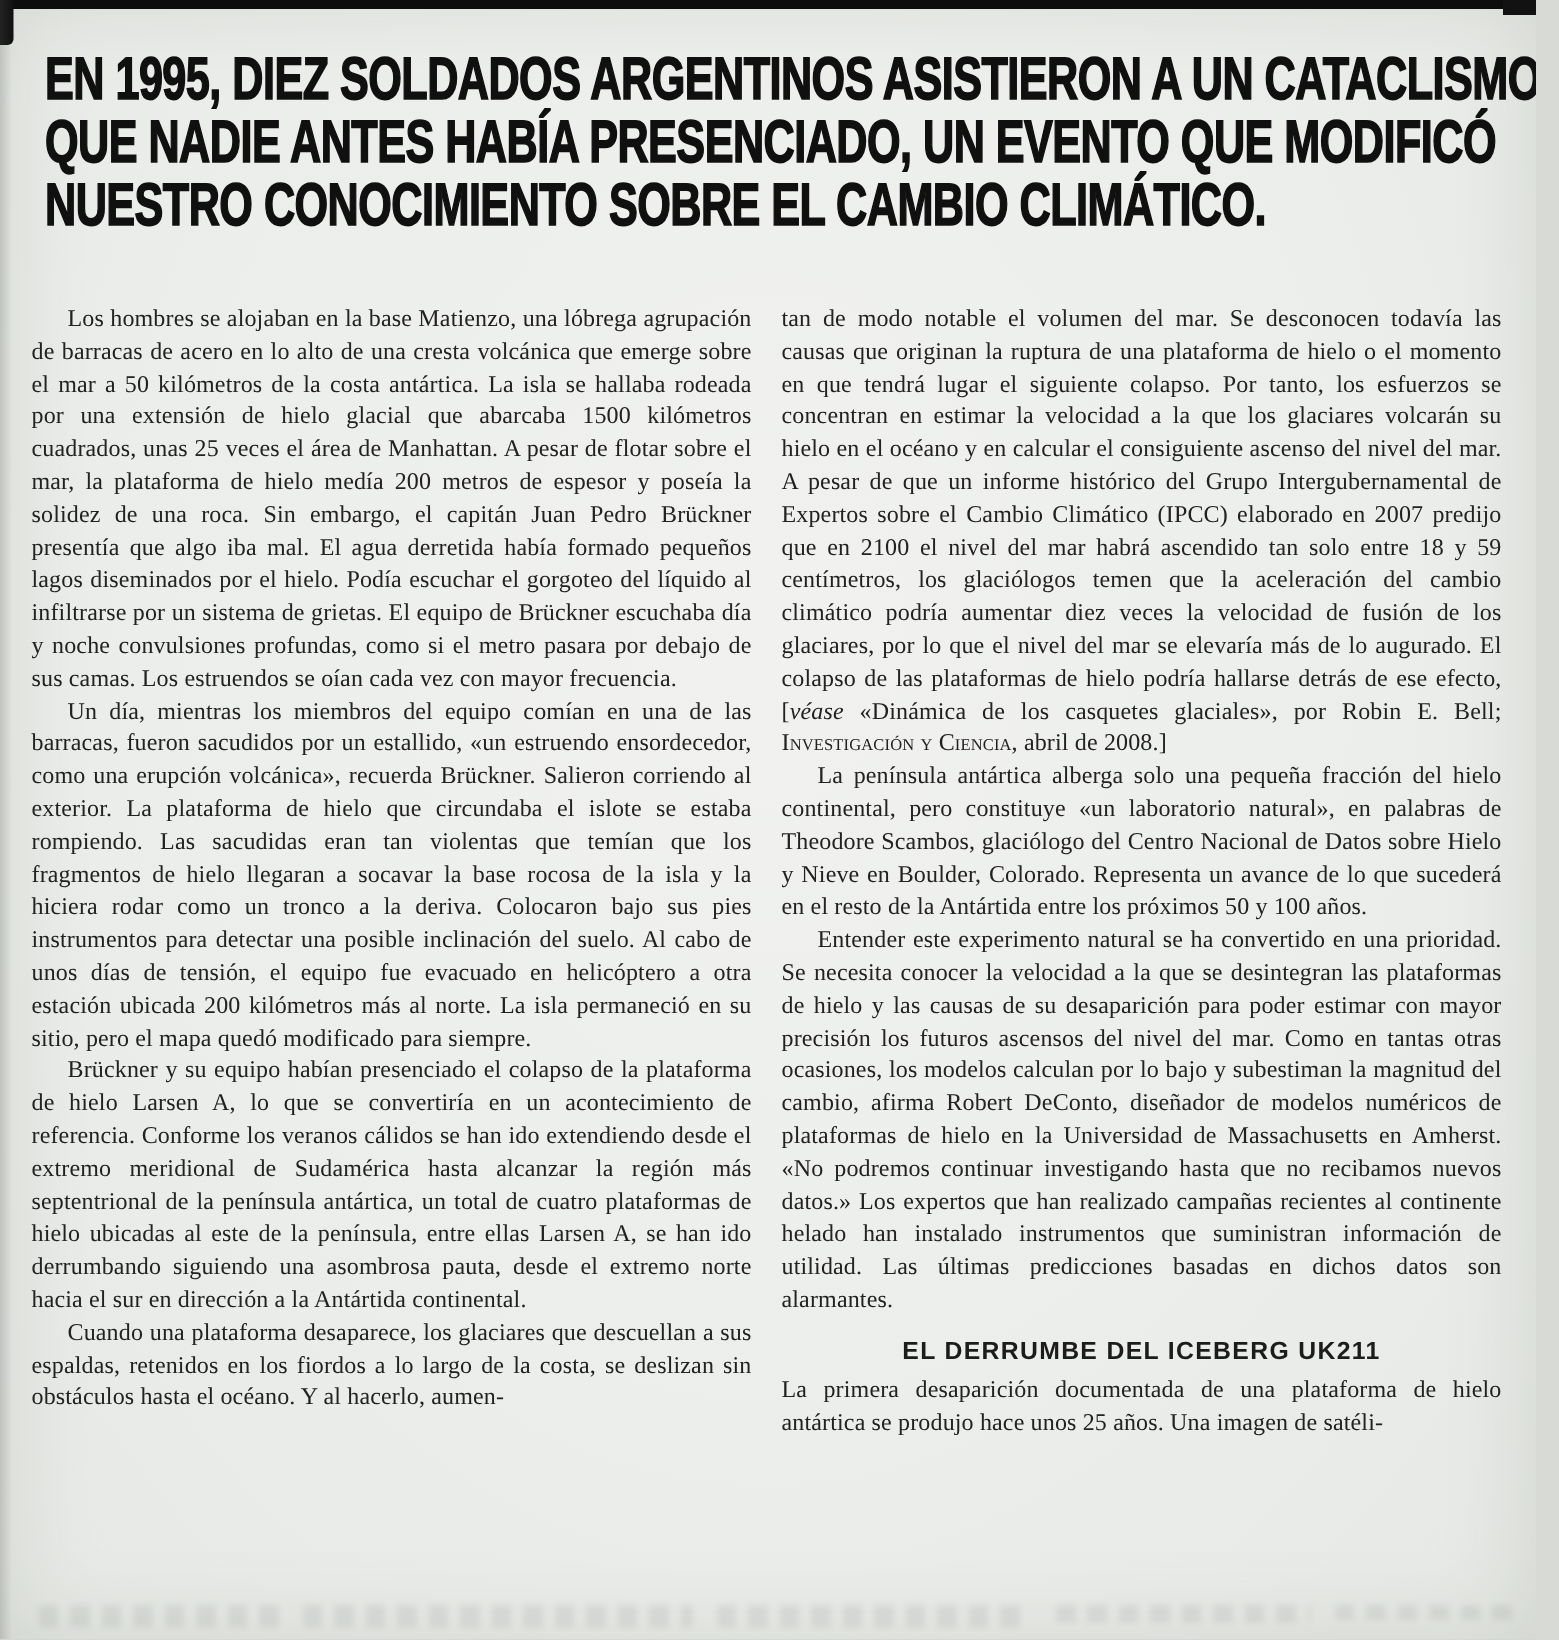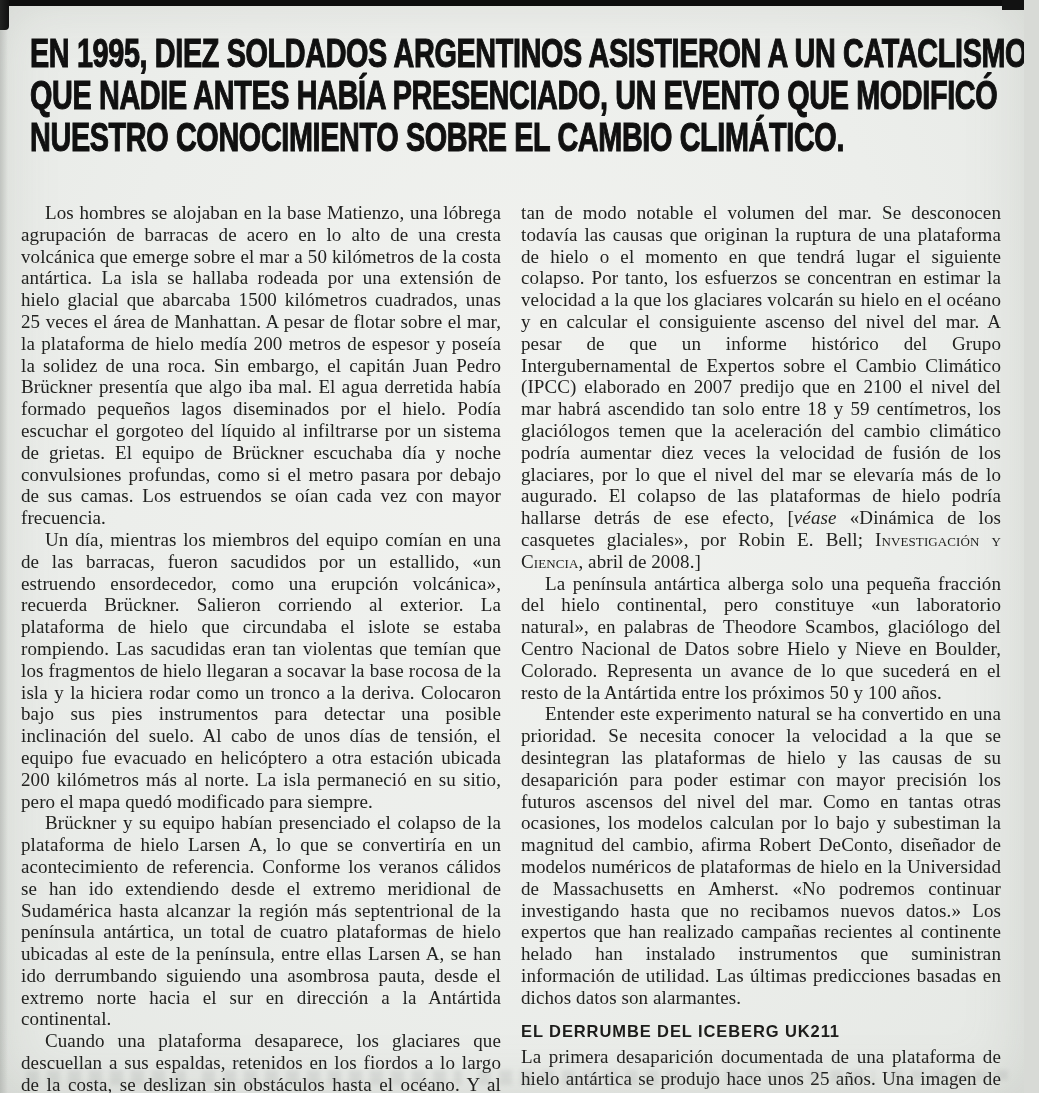--- a/index.html
+++ b/index.html
@@ -39,34 +39,34 @@
   }
   .columns {
     display:flex;
     gap:20px;
     padding:0 23px 0 21px;
     margin-top:44px;
   }
   .col { width:488px; }
   .para {
     margin:0;
-    font-size:19px;
+    font-size:16px;
     line-height:21.8px;
     text-align:justify;
     color:#222220;
     letter-spacing:0.1px;
   }
   .indent { text-indent:24px; }
   .no-indent { text-indent:0; }
   .run-normal { }
   .run-italic { font-style:italic;margin-top:24px; }
   .run-smallcaps { font-variant:small-caps; }
   .section-heading {
     margin:14px 0 5px 0;
-    text-align:left;
+    text-align:center;
     font-family:"Liberation Sans","DejaVu Sans",sans-serif;
     font-size:16.5px;
     font-weight:bold;
     letter-spacing:0.9px;
     color:#1c1c1a;
   }
   .ghost-strip {
     position:absolute;
     left:26px; top:1066px;
     width:990px; height:22px;

